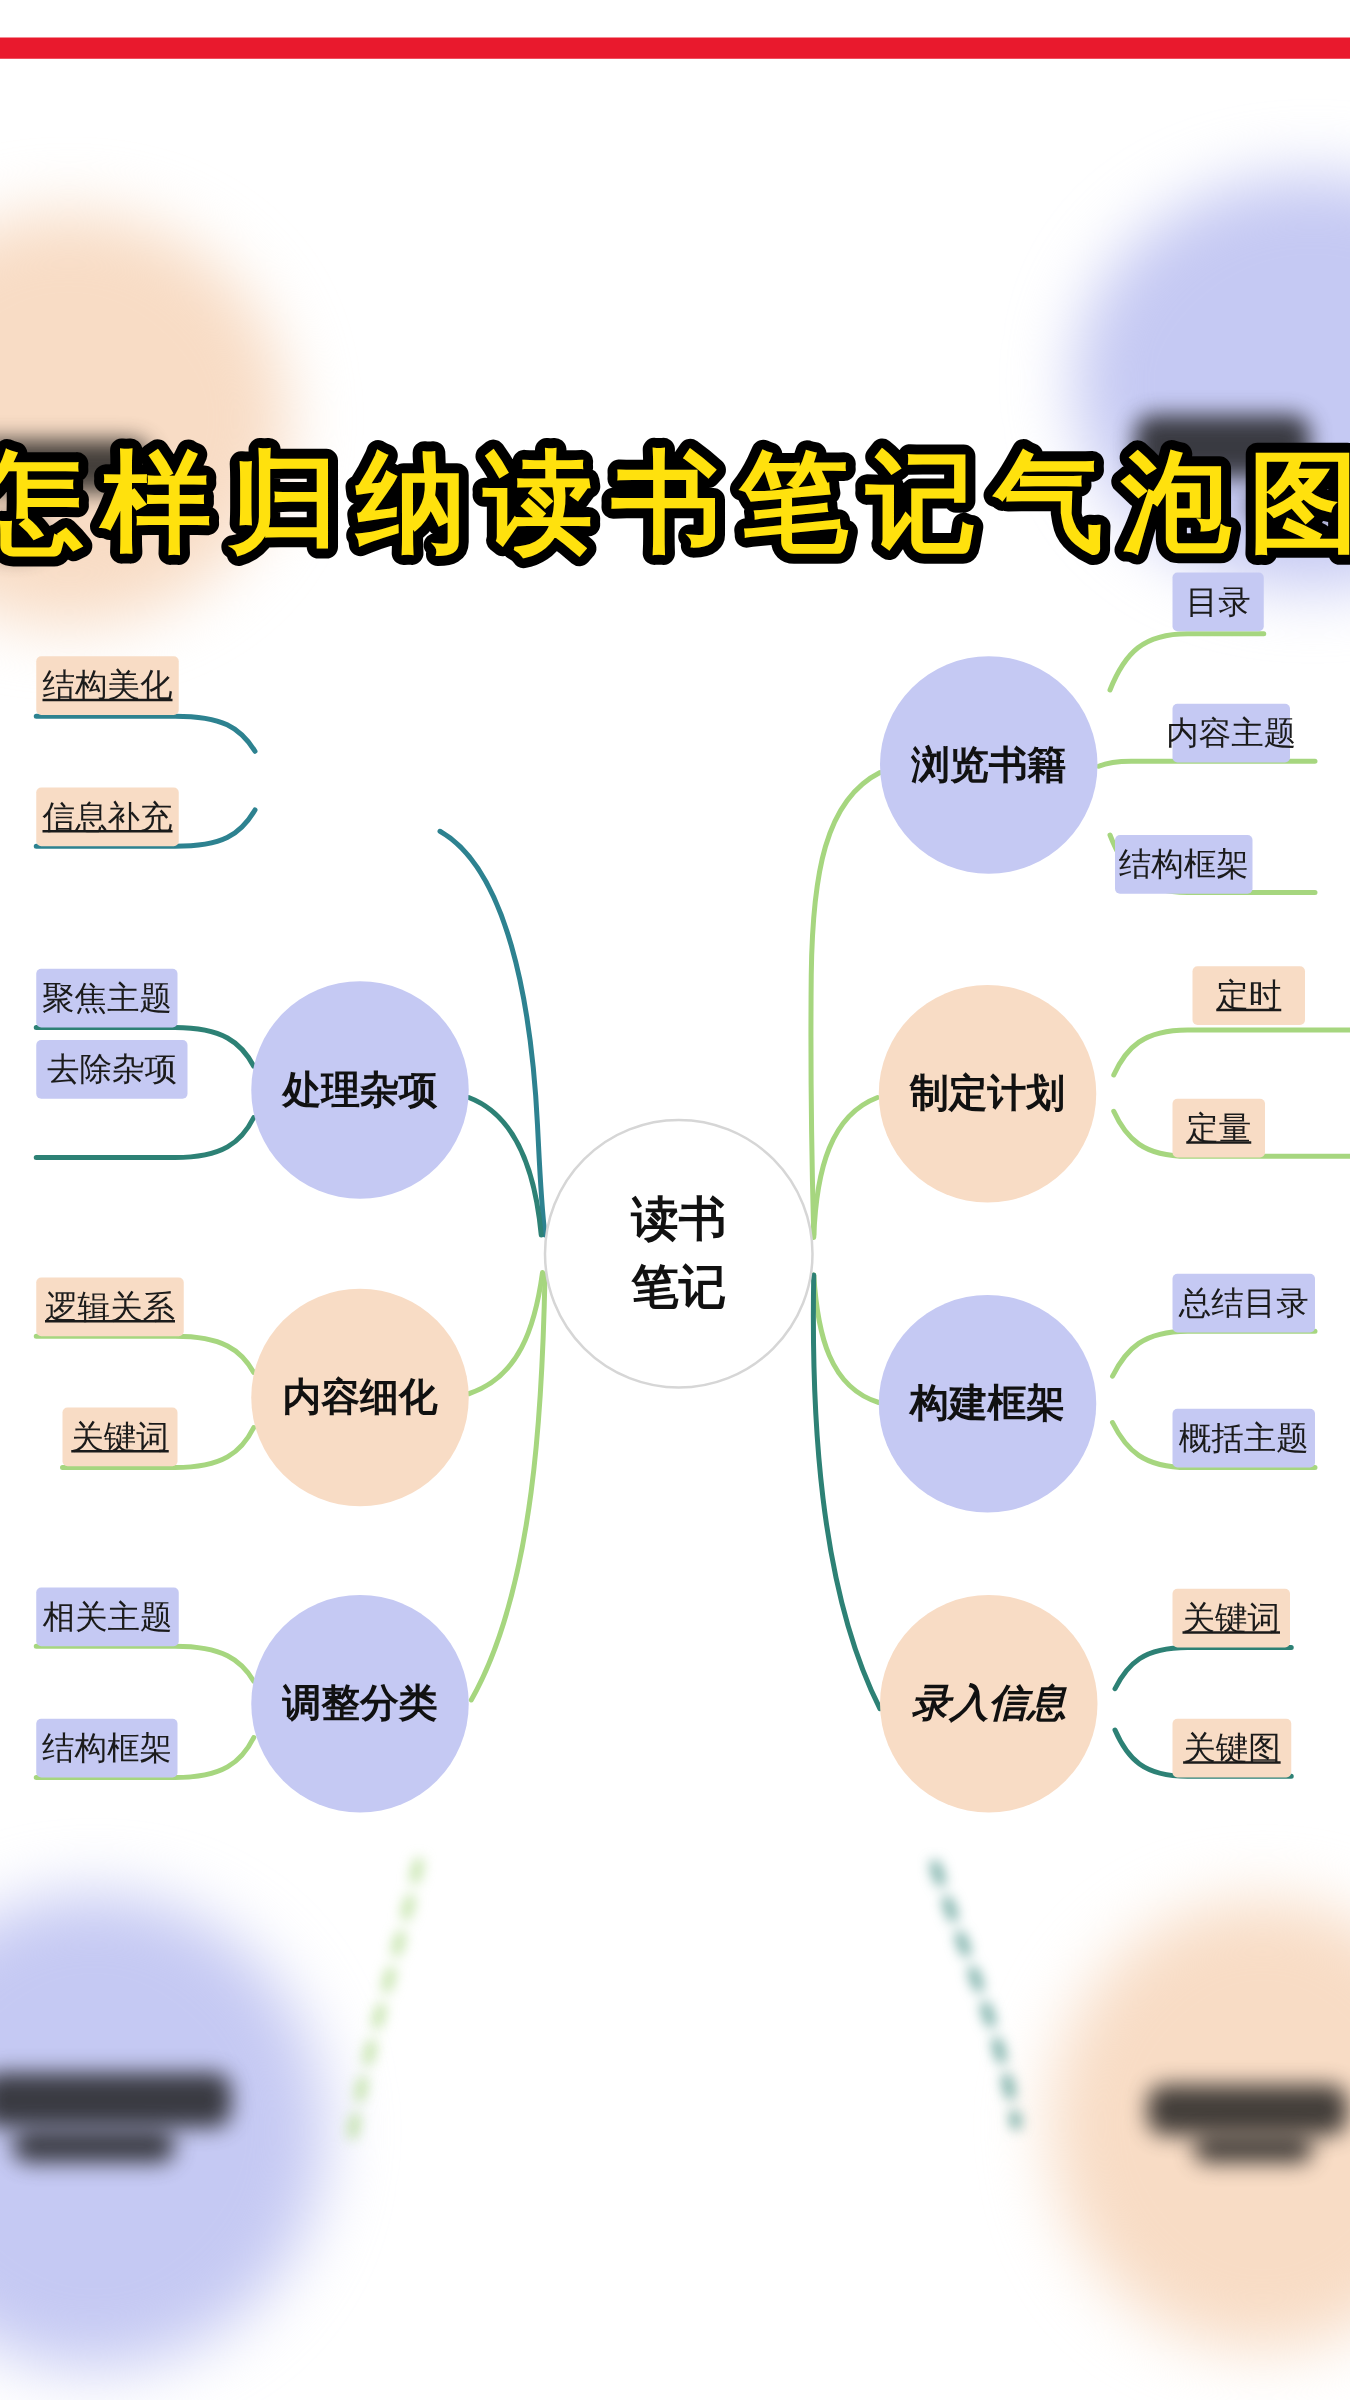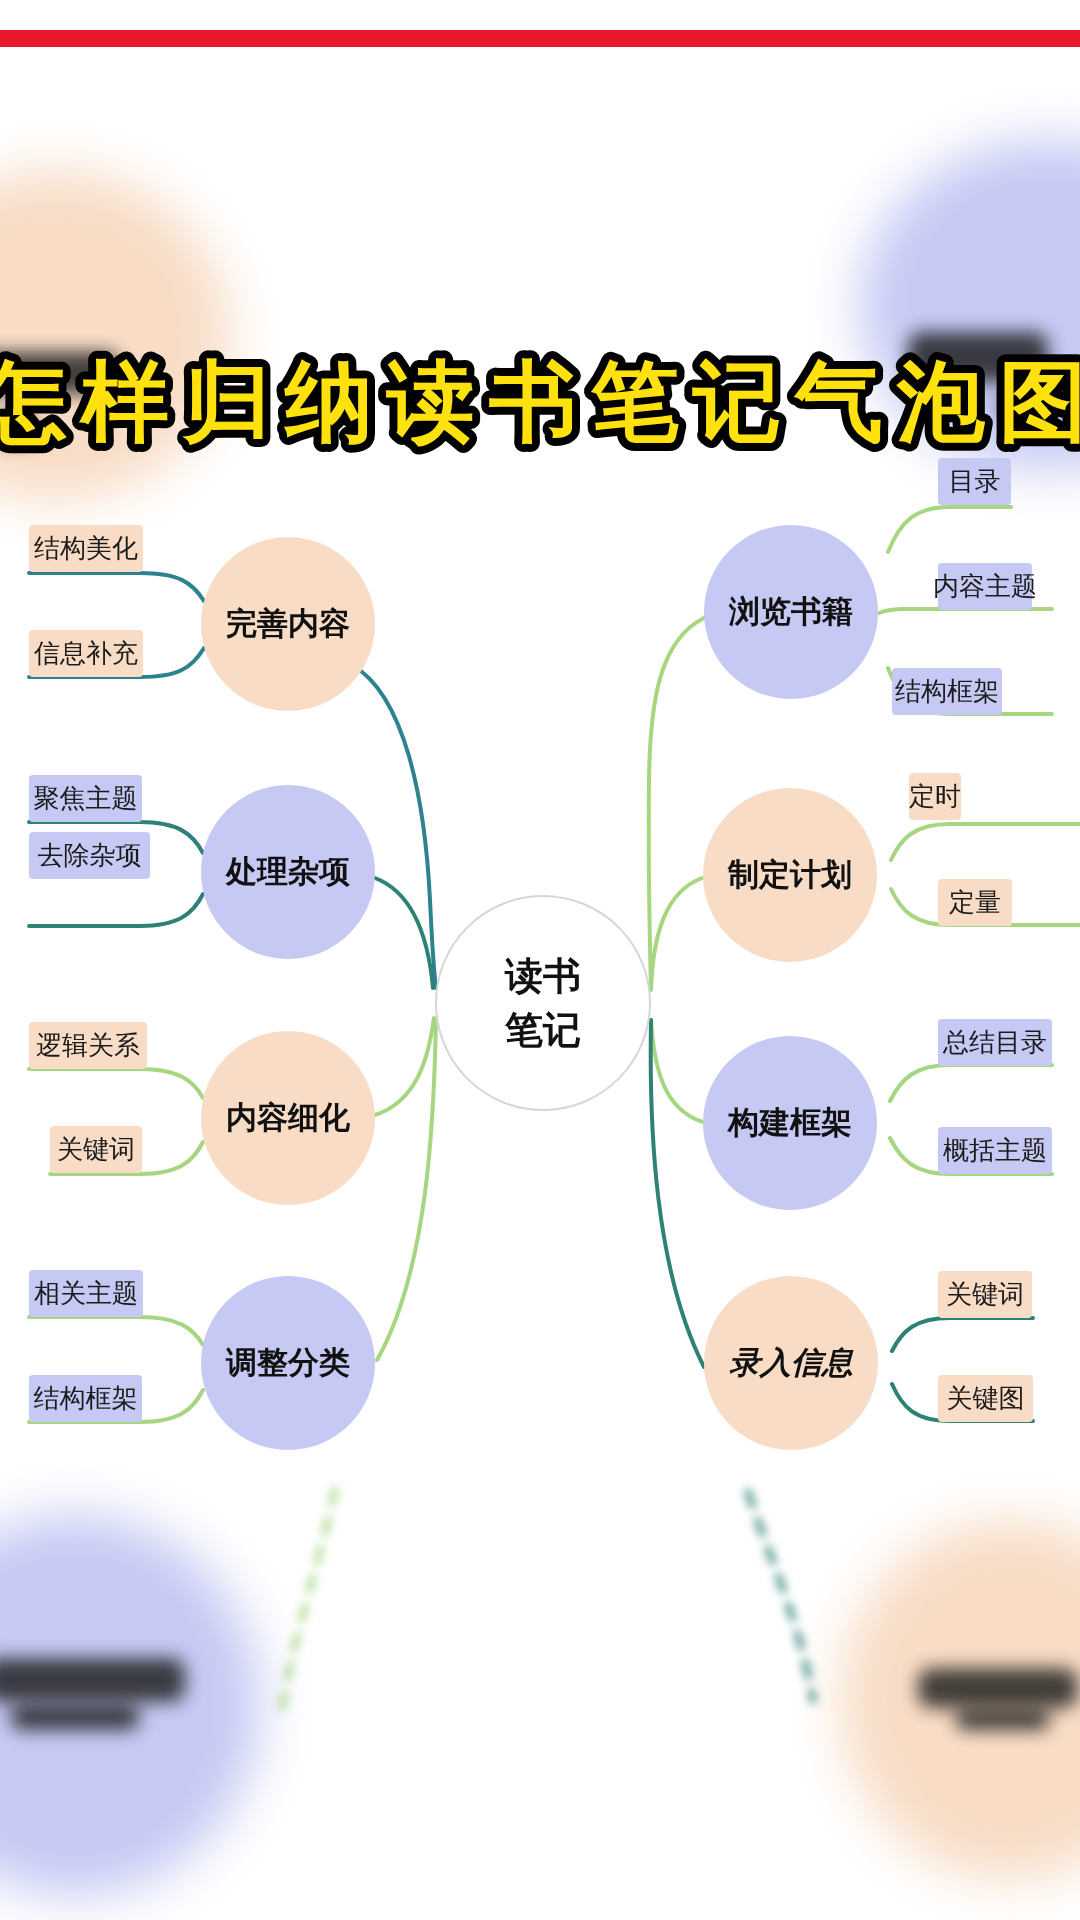--- a/index.html
+++ b/index.html
@@ -23,21 +23,21 @@
   .dashes{filter:blur(5px);}
   #title-text{font-family:"Liberation Sans","DejaVu Sans",sans-serif;
               font-size:88px;font-weight:900;letter-spacing:14px;
               fill:var(--title_fill);stroke:var(--title_stroke);stroke-width:16px;
               stroke-linejoin:round;paint-order:stroke fill;text-anchor:middle;}
 
   
   .lb{position:absolute;height:47px;border-radius:4px;z-index:4;
       display:flex;align-items:center;justify-content:center;
       font-size:26px;color:var(--ink);white-space:nowrap;}
-  .lb.peach{background:var(--peach);}
+  .lb.peach{background:var(--peach);text-decoration:underline;}
   .lb.purple{background:var(--purple);}
 
   .bc{position:absolute;width:174px;height:174px;border-radius:50%;z-index:4;
       display:flex;align-items:center;justify-content:center;
       font-size:31px;font-weight:bold;color:#111;white-space:nowrap;}
   .bc.peach{background:var(--peach);}
   .bc.purple{background:var(--purple);}
   .bc.italic{font-style:italic;}
 
   #center-node{position:absolute;left:435px;top:895px;width:216px;height:216px;
@@ -117,28 +117,27 @@
   <div class="lb purple" style="left:29px;top:775px;width:113px">聚焦主题</div>
   <div class="lb purple" style="left:29px;top:832px;width:121px">去除杂项</div>
   <div class="lb peach" style="left:29px;top:1022px;width:118px">逻辑关系</div>
   <div class="lb peach" style="left:50px;top:1126px;width:92px">关键词</div>
   <div class="lb purple" style="left:29px;top:1270px;width:114px">相关主题</div>
   <div class="lb purple" style="left:29px;top:1375px;width:113px">结构框架</div>
 
   <div class="lb purple" style="left:938px;top:458px;width:73px">目录</div>
   <div class="lb purple" style="left:938px;top:563px;width:94px">内容主题</div>
   <div class="lb purple" style="left:892px;top:668px;width:110px">结构框架</div>
-  <div class="lb peach" style="left:909px;top:773px;width:52px">定时</div>
+  <div class="lb peach" style="left:954px;top:773px;width:90px">定时</div>
   <div class="lb peach" style="left:938px;top:879px;width:74px">定量</div>
   <div class="lb purple" style="left:938px;top:1019px;width:114px">总结目录</div>
   <div class="lb purple" style="left:938px;top:1127px;width:114px">概括主题</div>
   <div class="lb peach" style="left:938px;top:1271px;width:94px">关键词</div>
   <div class="lb peach" style="left:938px;top:1375px;width:95px">关键图</div>
 
-  <div class="bc peach" style="left:201px;top:537px">完善内容</div>
   <div class="bc purple" style="left:201px;top:785px">处理杂项</div>
   <div class="bc peach" style="left:201px;top:1031px">内容细化</div>
   <div class="bc purple" style="left:201px;top:1276px">调整分类</div>
   <div class="bc purple" style="left:704px;top:525px">浏览书籍</div>
   <div class="bc peach" style="left:703px;top:788px">制定计划</div>
   <div class="bc purple" style="left:703px;top:1036px">构建框架</div>
   <div class="bc peach italic" style="left:704px;top:1276px">录入信息</div>
 
   <div id="center-node">
     <span>读书</span>

